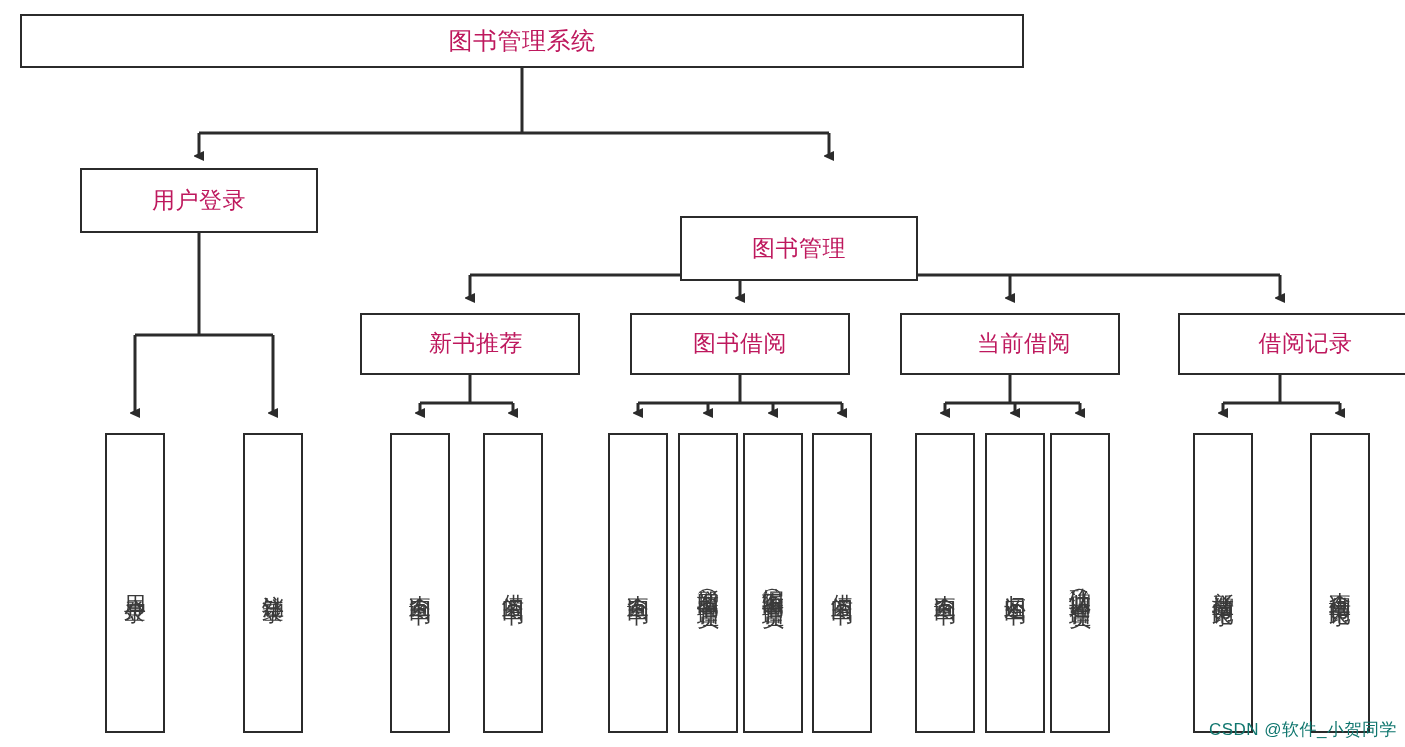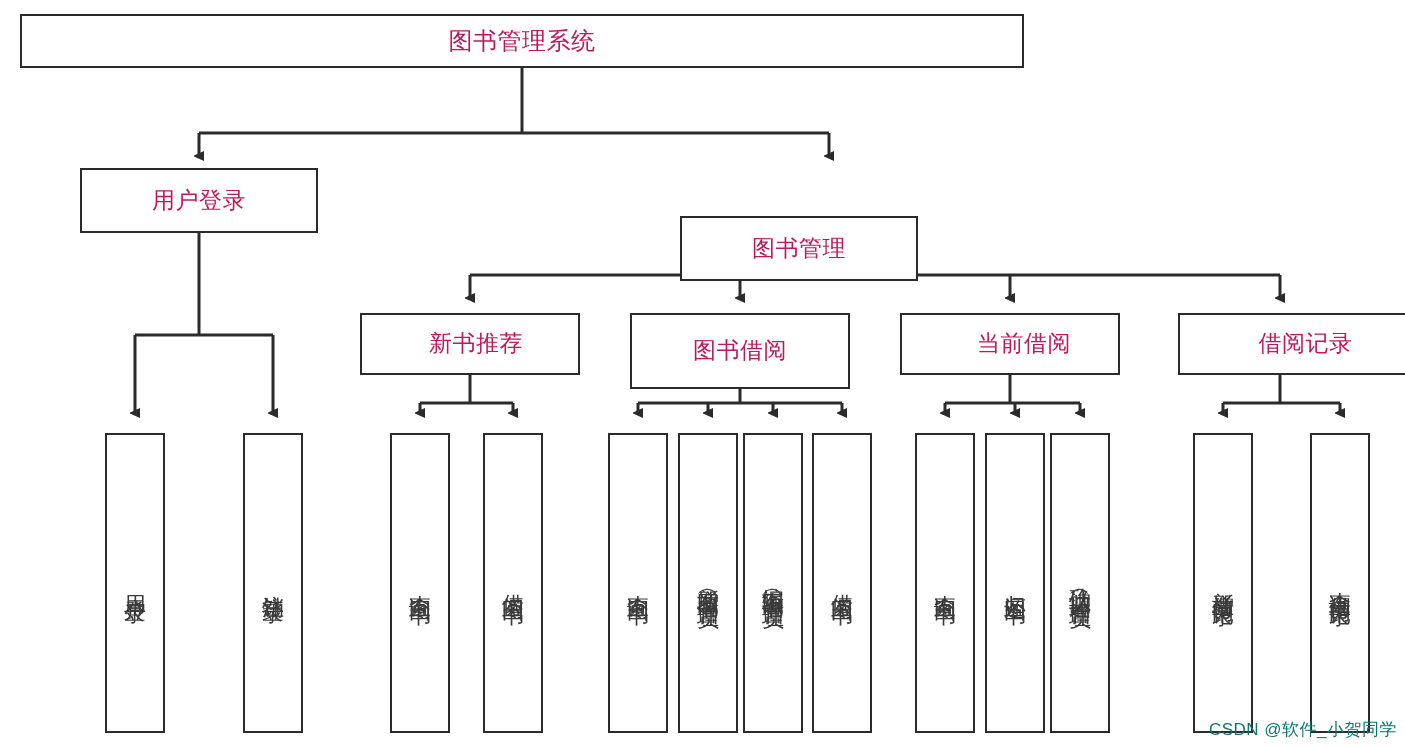--- a/index.html
+++ b/index.html
@@ -146,21 +146,21 @@
   </div>
 
   <div class="node-box" style="left:680px; top:168px; width:238px; height:65px;margin-top:48px;">
     <span class="node-label-h">图书管理</span>
   </div>
 
   <div class="node-box" style="left:360px; top:313px; width:220px; height:62px;padding-left:12px;">
     <span class="node-label-h">新书推荐</span>
   </div>
 
-  <div class="node-box" style="left:630px; top:313px; width:220px; height:76px;">
+  <div class="node-box" style="left:630px; top:313px; width:220px; height:62px;">
     <span class="node-label-h">图书借阅</span>
   </div>
 
   <div class="node-box" style="left:900px; top:313px; width:220px; height:62px;padding-left:28px;">
     <span class="node-label-h">当前借阅</span>
   </div>
 
   <div class="node-box" style="left:1170px; top:313px; width:255px; height:62px;margin-left:8px;">
     <span class="node-label-h">借阅记录</span>
   </div>

